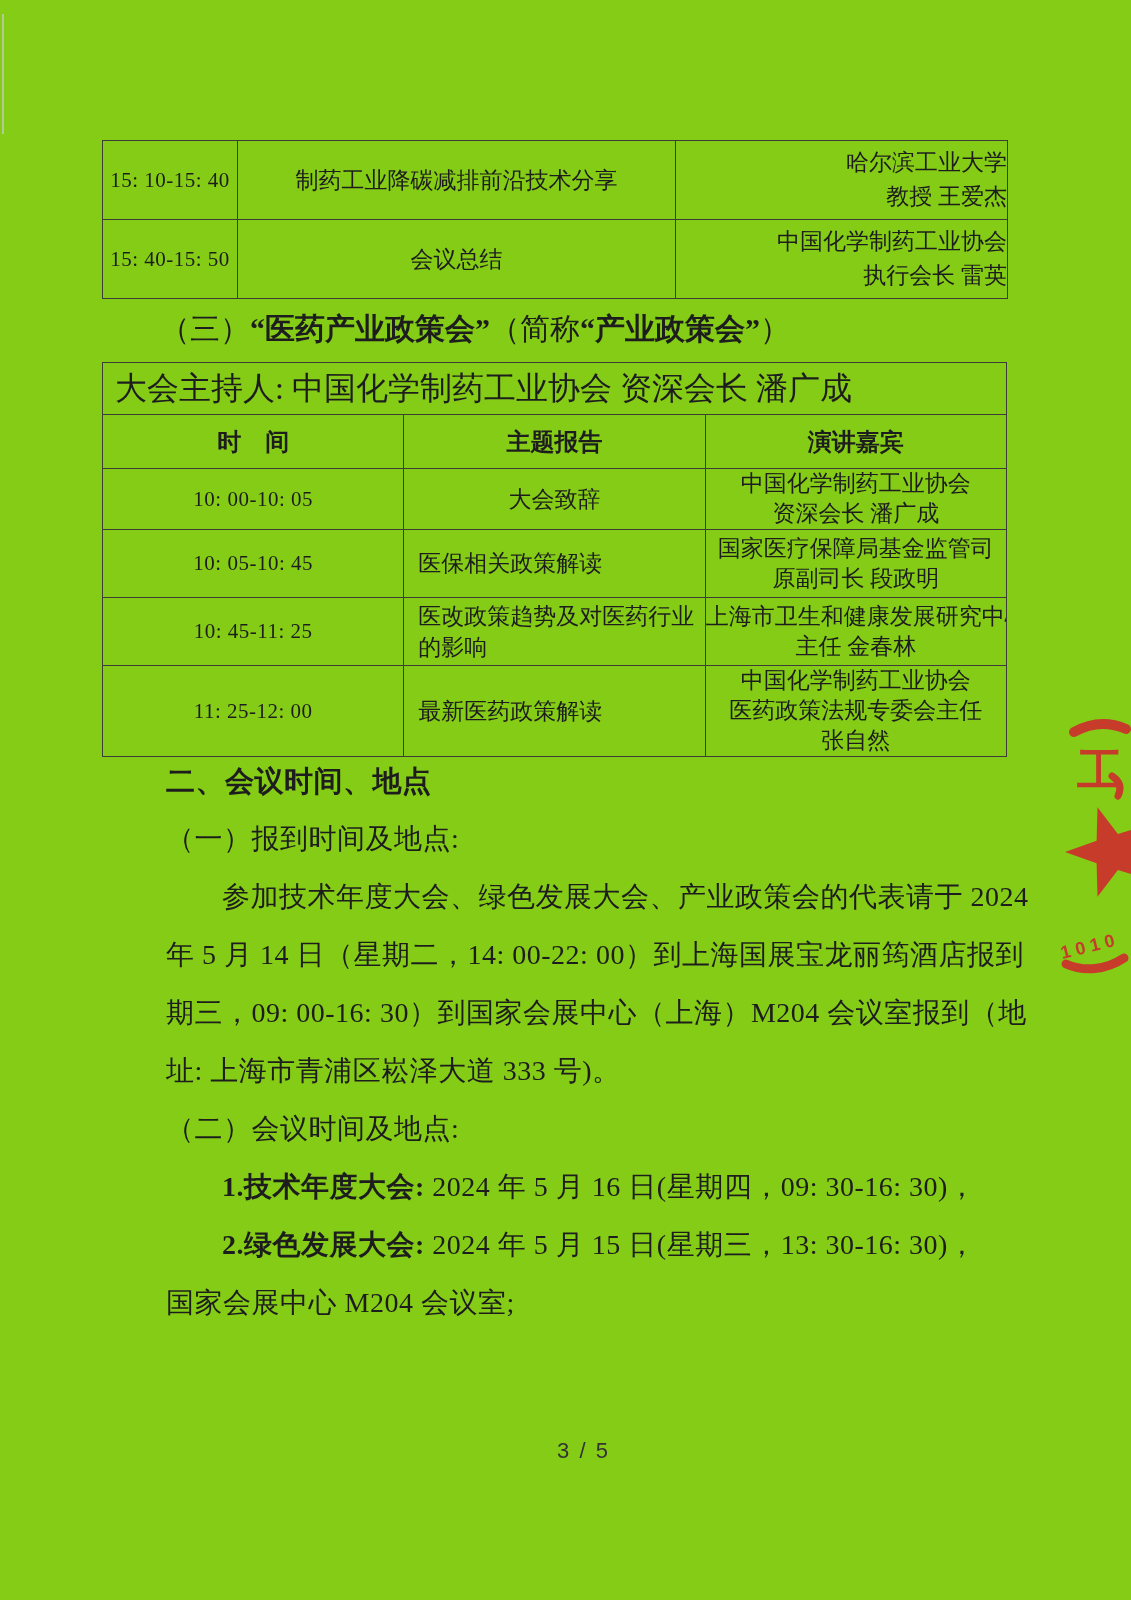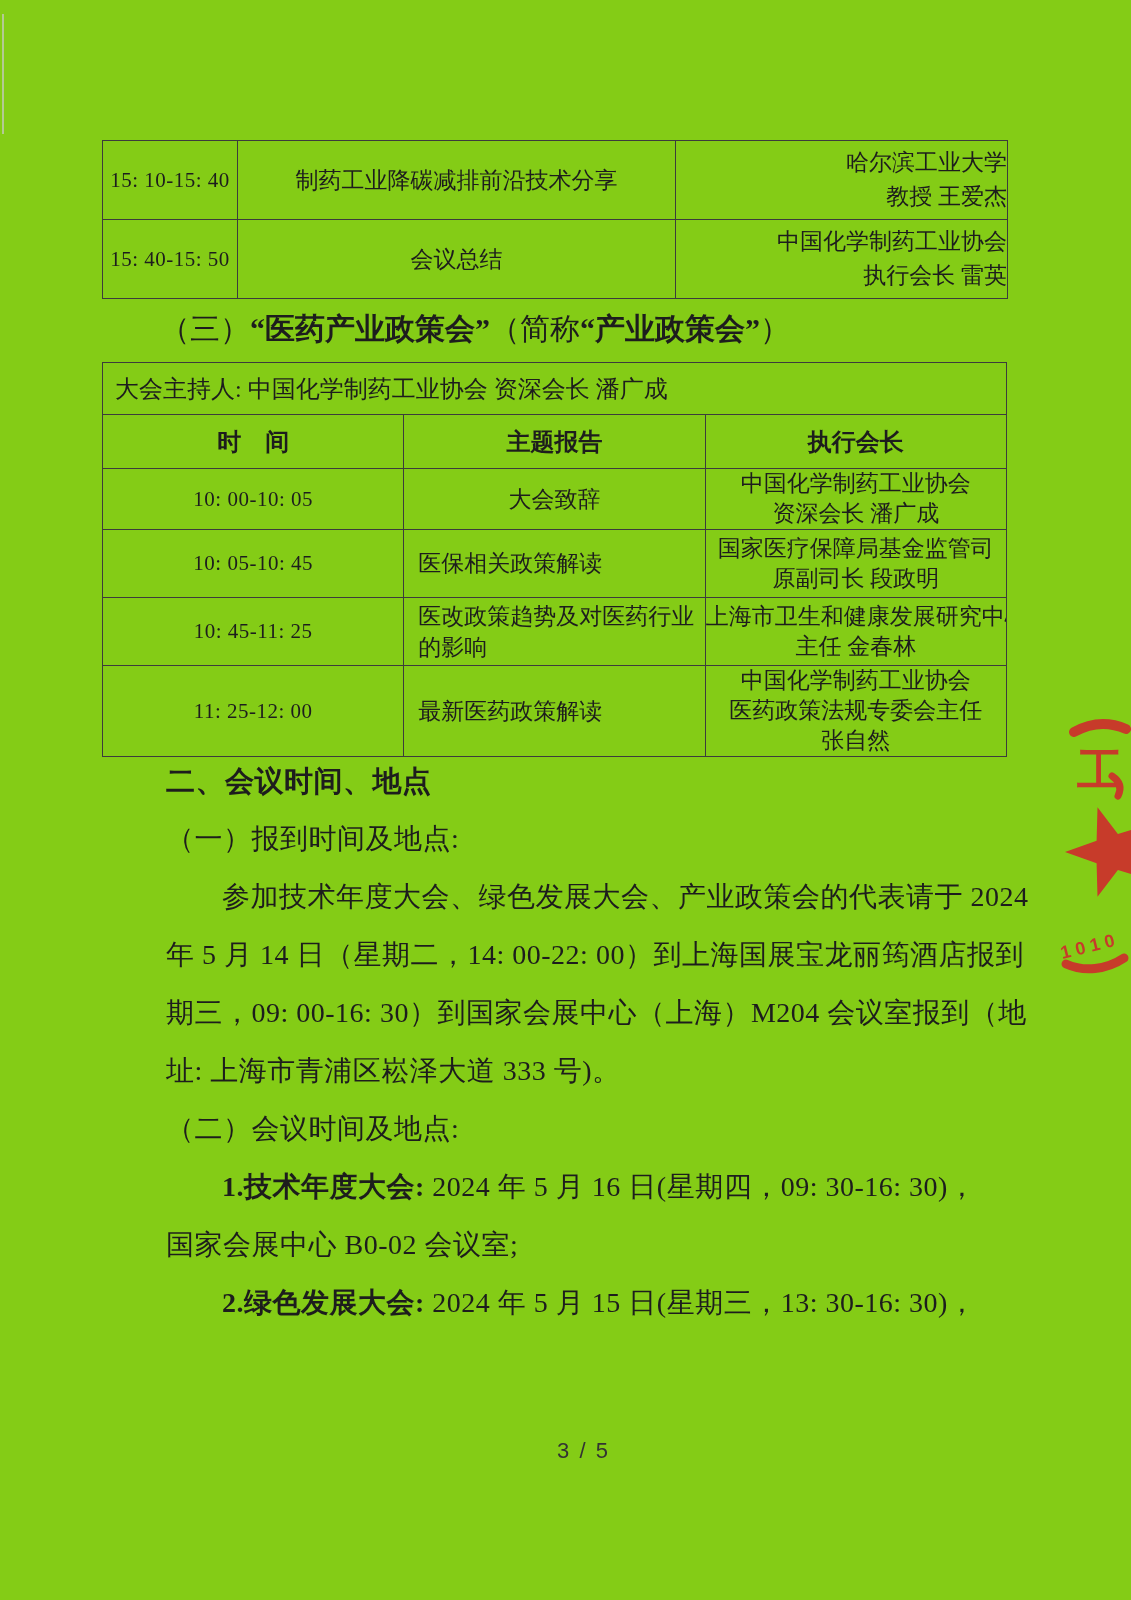--- a/index.html
+++ b/index.html
@@ -37,21 +37,21 @@
   .topic-center { text-align:center; }
   .topic-left { text-align:left; padding-left:14px; }
   .speaker-cell { text-align:center; }
   .speaker-cell div { line-height:31px; white-space:nowrap; }
   #table1 { top:140px; }
   #table1 tr { height:79px; }
   #table1 .speaker-cell div { line-height:34px;text-align:right; }
   #table2 { top:362px; font-size:23px; }
   #table2 .speaker-cell div { line-height:30px; }
   .moderator-cell {
-    height:52px; padding-left:12px; font-size:24px; white-space:nowrap;
+    height:52px; padding-left:12px; font-size:32px; white-space:nowrap;
   }
   .colhead-row { height:54px;padding-left:12px; }
   .colhead-row td { text-align:center; font-weight:bold; font-size:24px; }
   
   .h-sec3 {
     position:absolute; left:160px; top:309px;
     font-size:30px; white-space:nowrap;
   }
   .h-sec3 b { font-weight:bold;text-align:right; }
   .body-flow {
@@ -106,21 +106,21 @@
   </div>
 
   <table class="agenda" id="table2">
     <tbody>
         <tr>
       <td class="moderator-cell" colspan="3">大会主持人: 中国化学制药工业协会 资深会长 潘广成</td>
     </tr>
     <tr class="colhead-row">
       <td class="col-time">时　间</td>
       <td class="col-topic">主题报告</td>
-      <td class="col-spk">执行会长</td>
+      <td class="col-spk">演讲嘉宾</td>
     </tr>
     <tr style="height:59px;">
       <td class="time-cell">10: 00-10: 05</td>
       <td class="topic-center">大会致辞</td>
       <td class="speaker-cell">
         <div>中国化学制药工业协会</div>
         <div>资深会长 潘广成</div>
       </td>
     </tr>
     <tr style="height:68px;">
@@ -153,22 +153,22 @@
 
   <div class="body-flow">
     <div class="bold-head">二、会议时间、地点</div>
     <div>（一）报到时间及地点:</div>
     <div class="indent">参加技术年度大会、绿色发展大会、产业政策会的代表请于 2024</div>
     <div>年 5 月 14 日（星期二，14: 00-22: 00）到上海国展宝龙丽筠酒店报到</div>
     <div>期三，09: 00-16: 30）到国家会展中心（上海）M204 会议室报到（地</div>
     <div>址: 上海市青浦区崧泽大道 333 号)。</div>
     <div>（二）会议时间及地点:</div>
     <div class="indent"><b>1.技术年度大会: </b><span>2024 年 5 月 16 日(星期四，09: 30-16: 30)，</span></div>
-    <div>国家会展中心 B0-02 会议室;</div>
     <div class="indent"><b>2.绿色发展大会: </b><span>2024 年 5 月 15 日(星期三，13: 30-16: 30)，</span></div>
+    <div>国家会展中心 M204 会议室;</div>
   </div>
 
   <svg class="stamp" viewBox="0 0 81 280">
     <path d="M 24 32 C 42 22 60 22 76 29" fill="none" stroke-width="10" stroke-linecap="round" stroke="#cd2f2c"></path>
     <text x="27" y="86" font-size="46" font-family="Liberation Serif, serif" fill="#cd2f2c">工</text>
     <path d="M 62 76 q 12 8 6 20" fill="none" stroke-width="7" stroke-linecap="round" stroke="#cd2f2c"></path>
     <polygon points="15,152 46.6,140.8 47.5,107.3 67.9,133.9 100,124.4 81,152 100,179.6 67.9,170.1 47.5,196.7 46.6,163.2" fill="#cd2f2c"></polygon>
     <text x="10" y="252" font-size="18" letter-spacing="5" font-family="Liberation Sans, sans-serif" transform="rotate(-14 40 246)" fill="#cd2f2c">1010</text>
     <path d="M 16 264 C 34 272 56 270 74 258" fill="none" stroke-width="9" stroke-linecap="round" stroke="#cd2f2c"></path>
   </svg>

